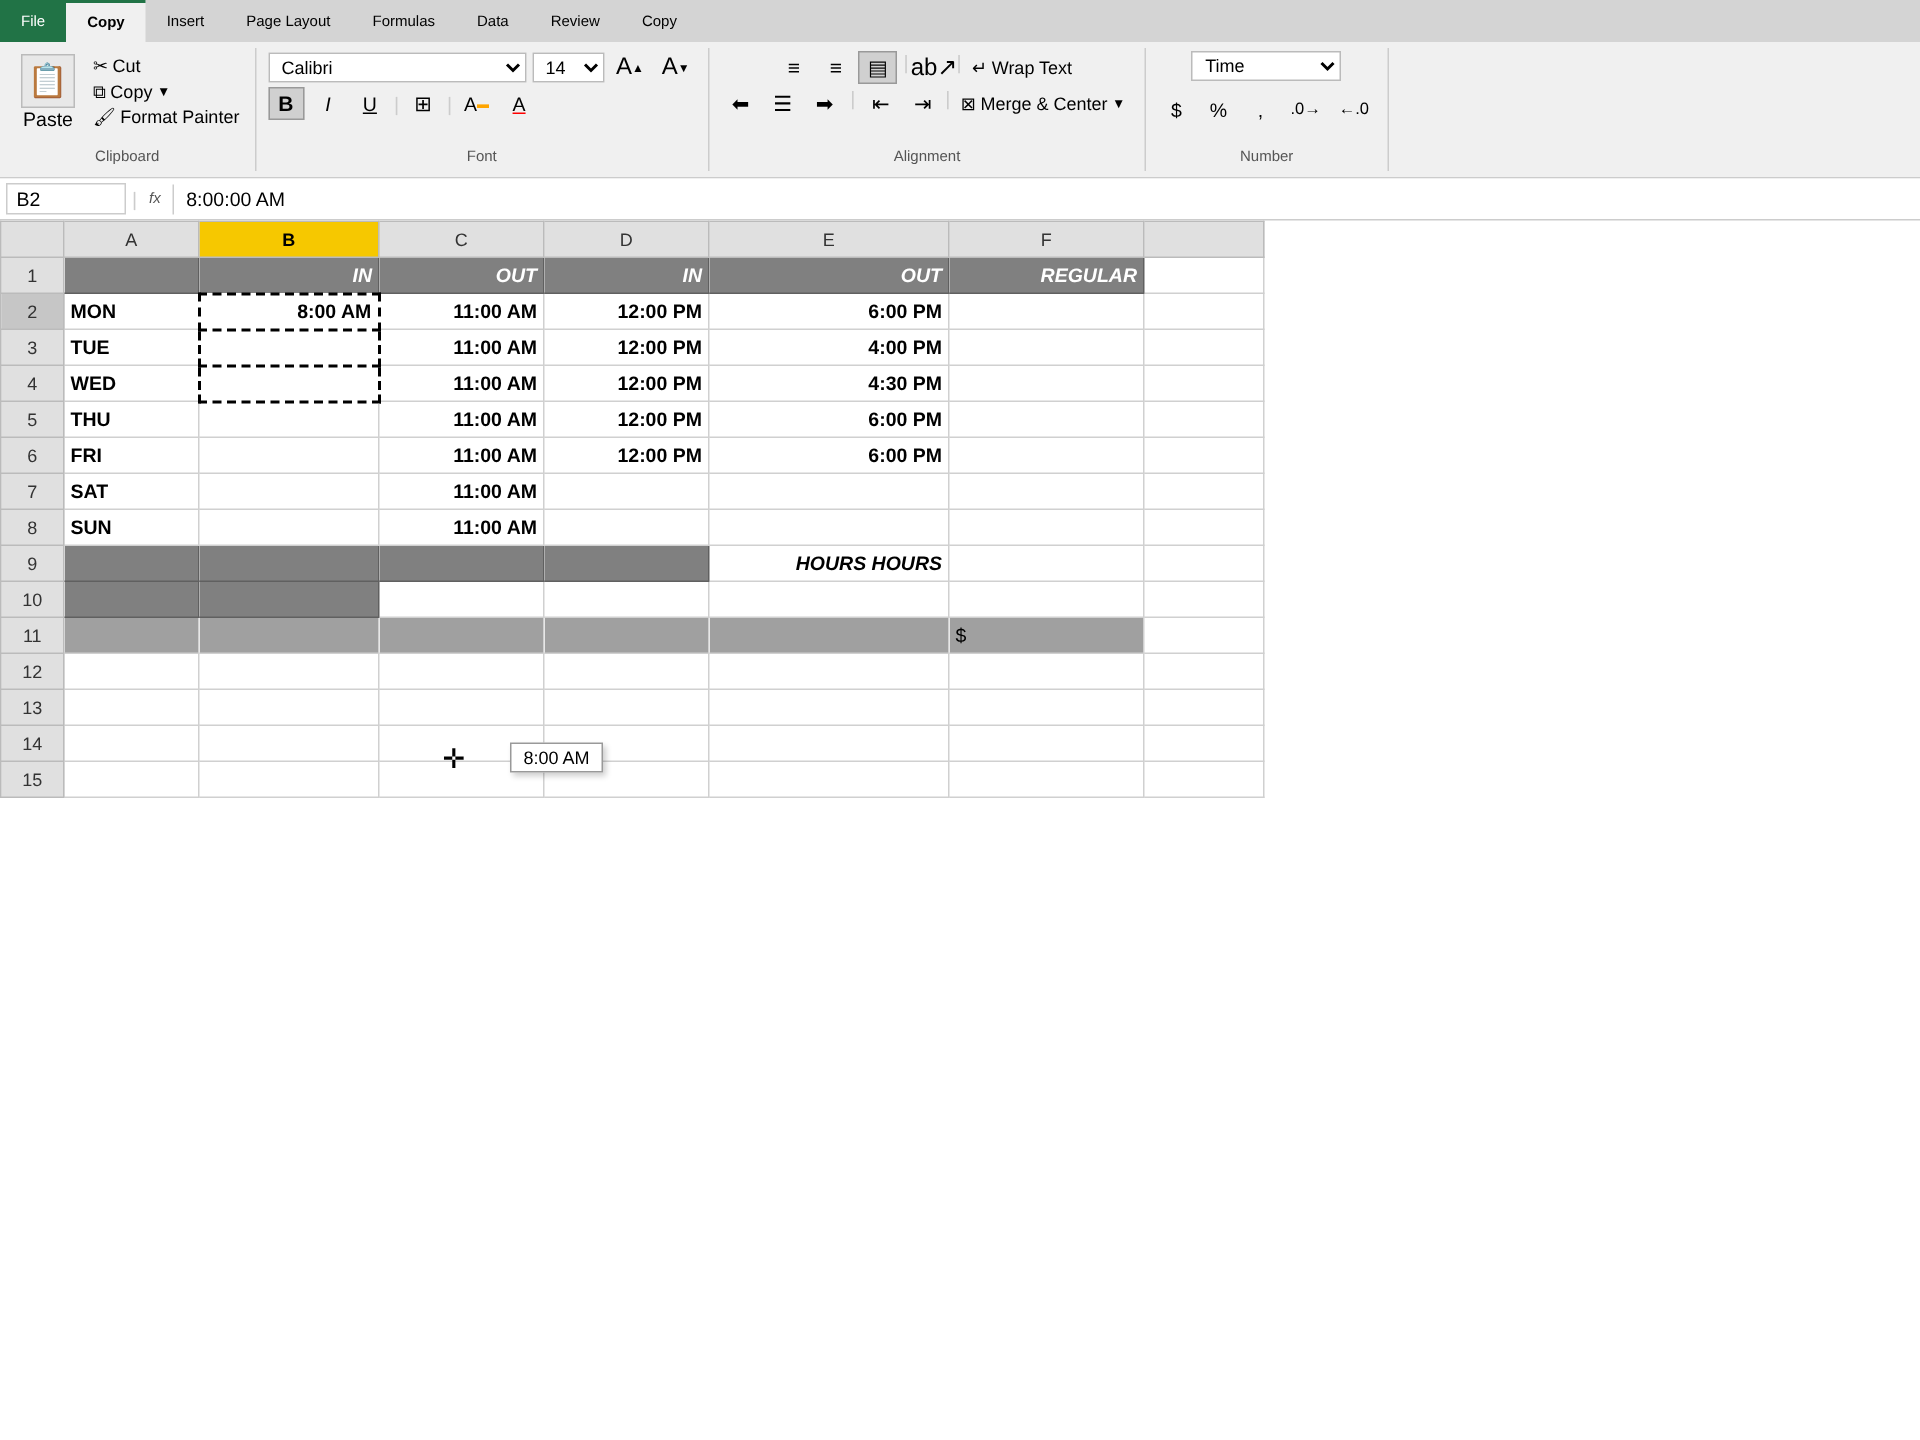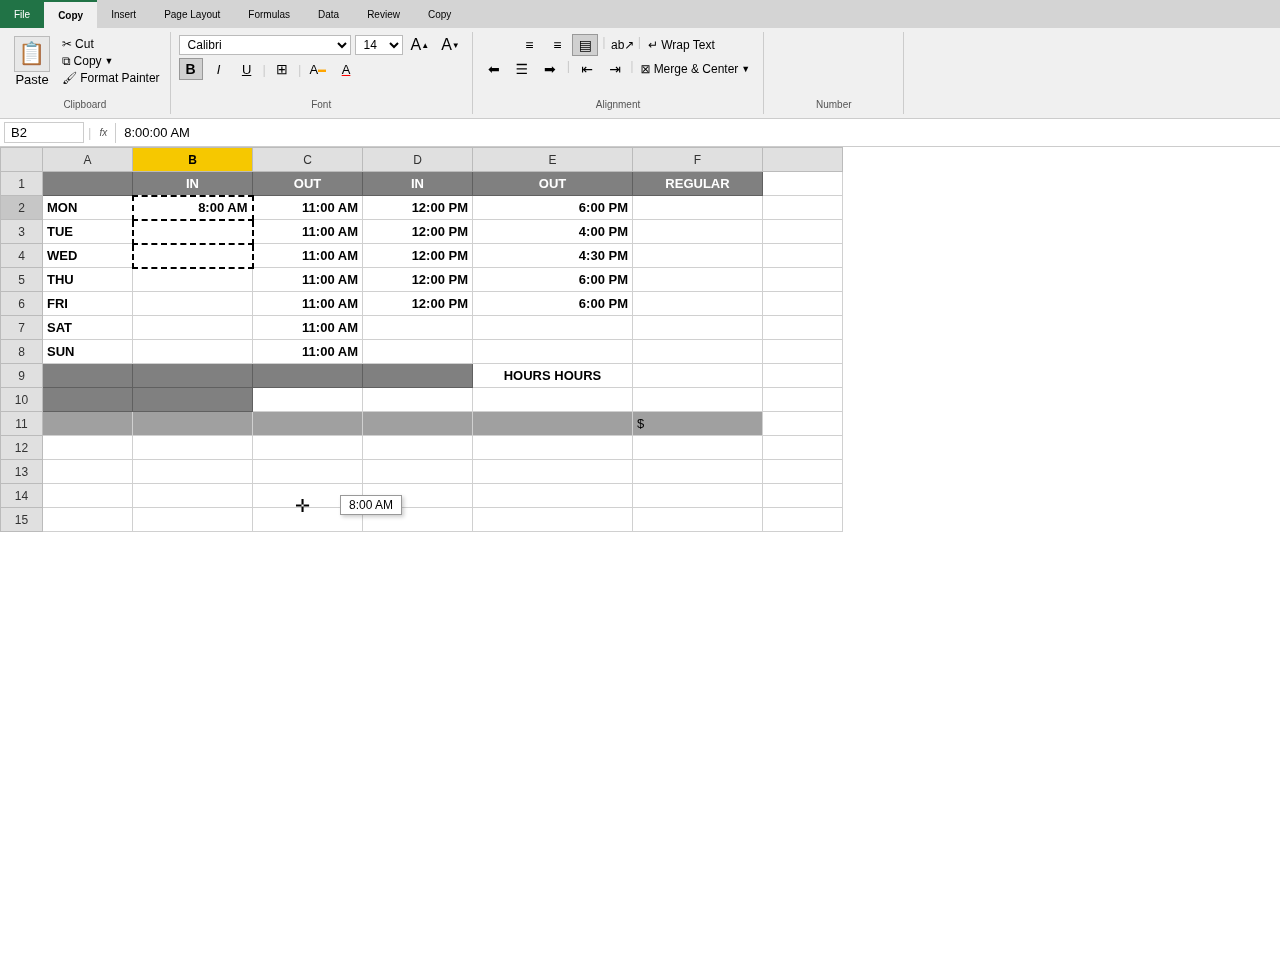--- a/index.html
+++ b/index.html
@@ -73,21 +73,21 @@
     
     .col-a { width: 90px; }
     .col-b { width: 120px; }
     .col-c { width: 110px; }
     .col-d { width: 110px; }
     .col-e { width: 160px; }
     .col-f { width: 130px; }
     .col-g { width: 80px; }
 
     .cell-bold { font-weight: bold; }
-    .cell-center { text-align: center; }
+    .cell-center { text-align: right; font-style: italic; }
     .cell-right { text-align: right; }
 
     
     .cell-tooltip { position: absolute; background: #fff; border: 1px solid #999; padding: 2px 8px; font-size: 12px; z-index: 100; pointer-events: none; box-shadow: 2px 2px 4px rgba(0,0,0,0.2); }
 
     
     .copy-selected { border: 2px dashed #000 !important; }
   </style>
 </head>
 <body>
@@ -157,21 +157,21 @@
       <span class="ribbon-group-title">Font</span>
     </div>
 
     <div class="ribbon-group align-group" style="min-width:220px;">
       <div class="ribbon-group-content" style="flex-direction:column; gap:2px; padding-bottom:18px;">
         <div class="align-row">
           <button class="align-btn">≡</button>
           <button class="align-btn">≡</button>
           <button class="align-btn active" style="background:#d0d0d0;border:1px solid #999;">▤</button>
           <span style="color:#ccc;margin:0 2px;">|</span>
-          <button class="align-btn" style="font-size:12px;">ab↗</button>
+          <button class="align-btn" style="font-size:16px;">ab↗</button>
           <span style="color:#ccc;">|</span>
           <div class="wrap-text-btn">
             <span style="font-size:12px;">↵</span>
             <span>Wrap Text</span>
           </div>
         </div>
         <div class="align-row">
           <button class="align-btn">⬅</button>
           <button class="align-btn">☰</button>
           <button class="align-btn">➡</button>
@@ -183,20 +183,32 @@
             <span style="font-size:12px;">⊠</span>
             <span>Merge &amp; Center</span>
             <span style="font-size:9px;">▼</span>
           </div>
         </div>
       </div>
       <span class="ribbon-group-title">Alignment</span>
     </div>
 
     <div class="ribbon-group number-group" style="min-width:140px;">
+      <div class="ribbon-group-content" style="flex-direction:column; padding-bottom:18px; gap:4px;">
+        <select class="number-select">
+          <option>Time</option>
+        </select>
+        <div style="display:flex; gap:4px; align-items:center;">
+          <button class="fmt-btn">$</button>
+          <button class="fmt-btn">%</button>
+          <button class="fmt-btn">,</button>
+          <button class="fmt-btn" style="font-size:11px;">.0→</button>
+          <button class="fmt-btn" style="font-size:11px;">←.0</button>
+        </div>
+      </div>
       <span class="ribbon-group-title">Number</span>
     </div>
 
   </div>
 </div>
 
 <div class="formula-bar">
   <input class="cell-ref" value="B2" style="">
   <span style="color:#ccc;">|</span>
   <span class="fx-label">fx</span>

